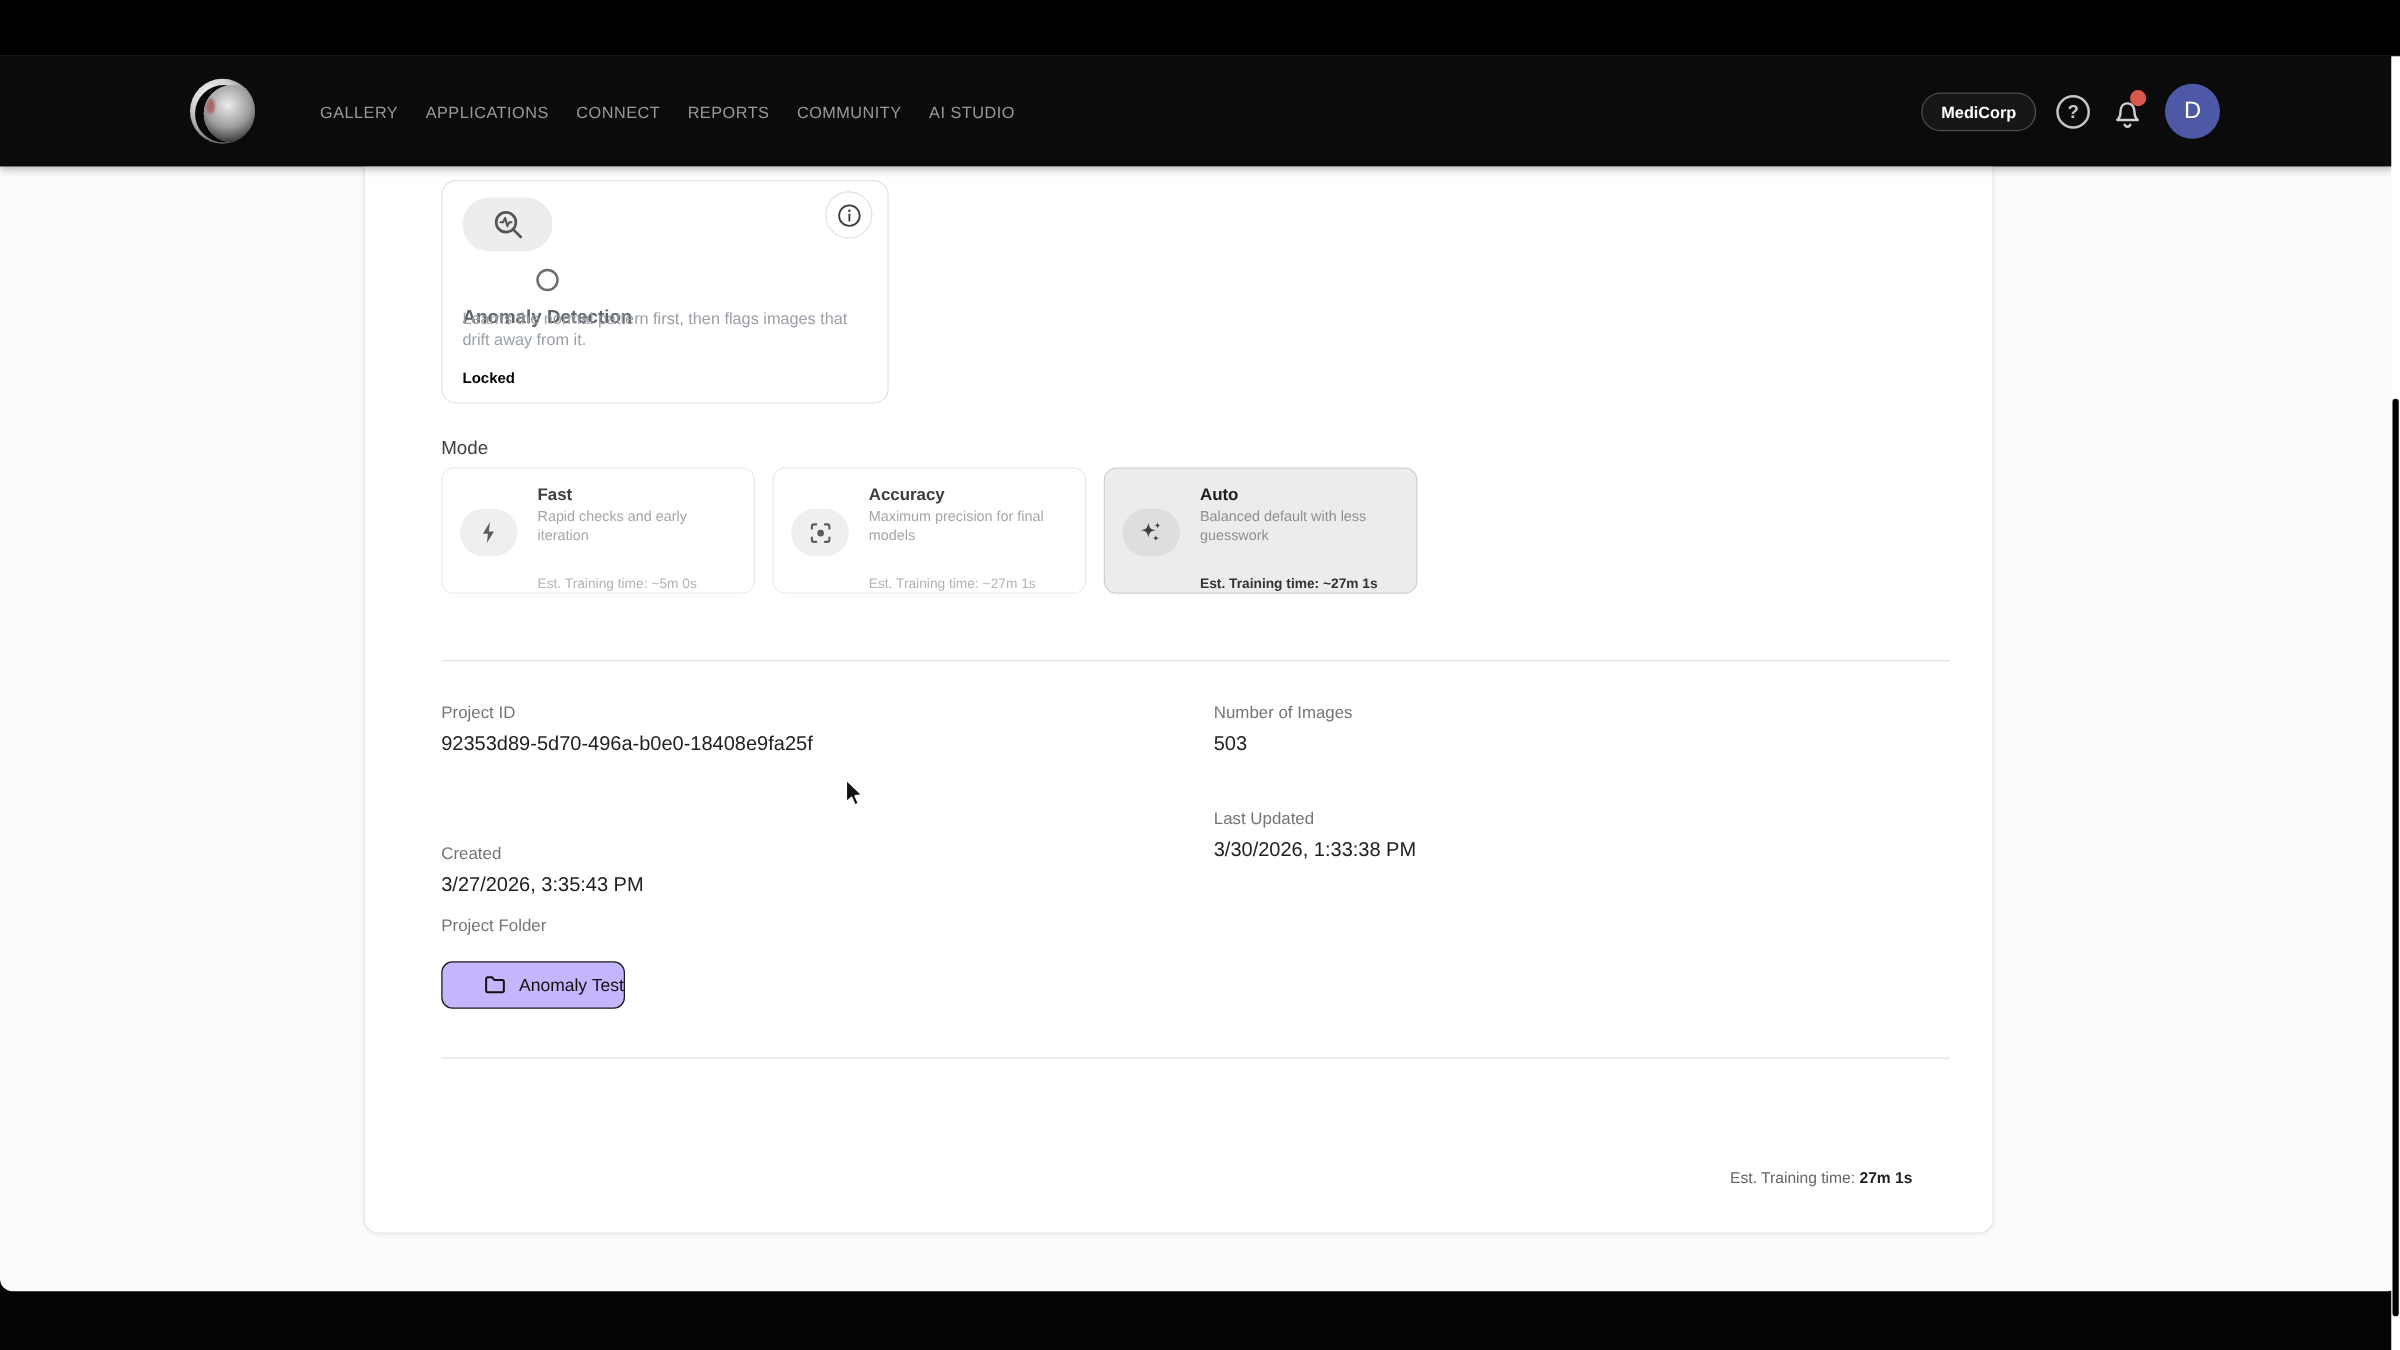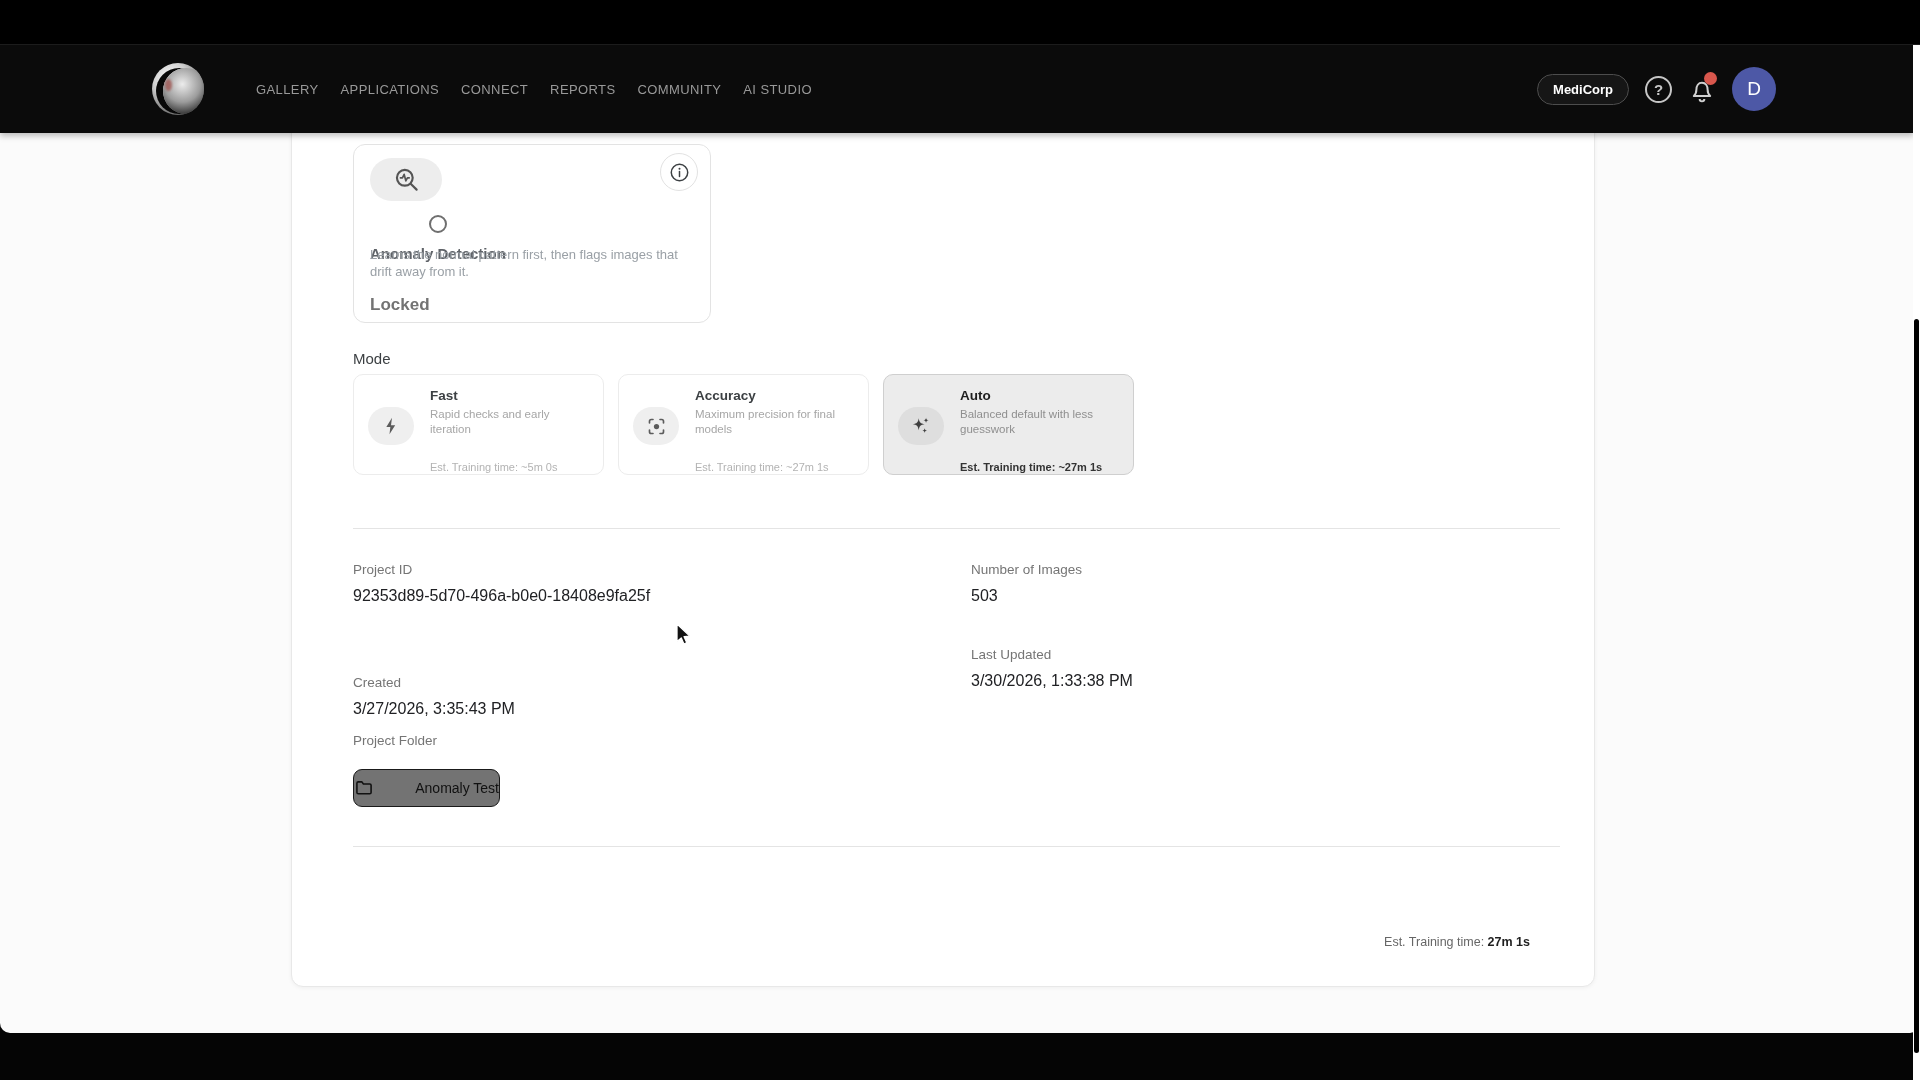--- a/index.html
+++ b/index.html
@@ -50,21 +50,21 @@
   .det-card { position:absolute; left:61px; top:22px; width:358px; height:179px;
     border:1px solid #e3e3e3; border-radius:12px; background:#fff; }
   .det-blob { position:absolute; left:16px; top:13px; width:72px; height:43px; border-radius:22px; background:#ededed;
     display:flex; align-items:center; justify-content:center; }
   .info-btn { position:absolute; right:12px; top:8px; width:38px; height:38px; border-radius:50%;
     border:1px solid #e2e2e2; background:#fff; display:flex; align-items:center; justify-content:center; cursor:pointer; }
   .det-title-row { position:absolute; left:16px; top:70px; display:flex; align-items:center; gap:12px;flex-direction:column; }
   .radio { width:18px; height:18px; border-radius:50%; border:2px solid #6f6f6f; background:#fff; flex:none; }
   .det-title { font-size:15px; font-weight:700; color:#5f6368; }
   .det-desc { position:absolute; left:16px; top:101px; width:330px; font-size:13px; line-height:17px; color:#9aa0a6; }
-  .det-locked { position:absolute; left:16px; top:150px; font-size:17px; font-weight:700; color:#737373; }
+  .det-locked { position:absolute; left:16px; top:150px; font-size:12px; font-weight:700; color:#000000; }
 
   
   .mode-label { position:absolute; left:61px; top:228px; font-size:15px; font-weight:500; color:#3c4043; }
   .mode-row { position:absolute; left:61px; top:252px; display:flex; gap:14px; }
   .mode-card { width:251px; height:101px; border:1px solid #ececec; border-radius:10px; background:#fff;
     position:relative; cursor:pointer; }
   .mode-card.selected { background:#ececec; border-color:#cfcfcf; }
   .mode-blob { position:absolute; left:14px; top:32px; width:46px; height:38px; border-radius:20px; background:#efefef;
     display:flex; align-items:center; justify-content:center; }
   .mode-card.selected .mode-blob { background:#dedede; }
@@ -82,21 +82,21 @@
 
   
   .cell { position:absolute; }
   .cell .lbl { font-size:13.5px; color:#757575; }
   .cell .val { font-size:16px; color:#202124; margin-top:10px; }
   .c1 { left:61px;  top:440px; } .c2 { left:679px; top:440px; }
   .c3 { left:61px;  top:525px;margin-top:28px; } .c4 { left:679px; top:525px; }
 
   .folder-label { position:absolute; left:61px; top:611px; font-size:13.5px; color:#757575; }
   .folder-btn { position:absolute; left:61px; top:647px; width:147px; height:38px; border:1.5px solid #1a1a1a;
-    border-radius:9px; background:#737373; display:flex; align-items:center; justify-content:space-between; gap:9px;
+    border-radius:9px; background:#c4b5fd; display:flex; align-items:center; justify-content:flex-end; gap:9px;
     font-size:14px; color:#111; cursor:pointer; }
 
   
   .btn-row { position:absolute; right:36px; top:760px; display:flex; gap:18px; }
   .btn { height:44px; border:none; border-radius:6px; color:#fff; font-family:inherit; font-size:13.5px;
     font-weight:700; letter-spacing:.4px; display:flex; align-items:center; justify-content:center; gap:11px;
     cursor:pointer; box-shadow:0 1px 3px rgba(0,0,0,.25); }
   .btn.delete { width:185px; background:#d32f2f; }
   .btn.edit   { width:166px; background:#0c0c0c; }
   .btn.start  { width:180px; background:#2e7d32; }

